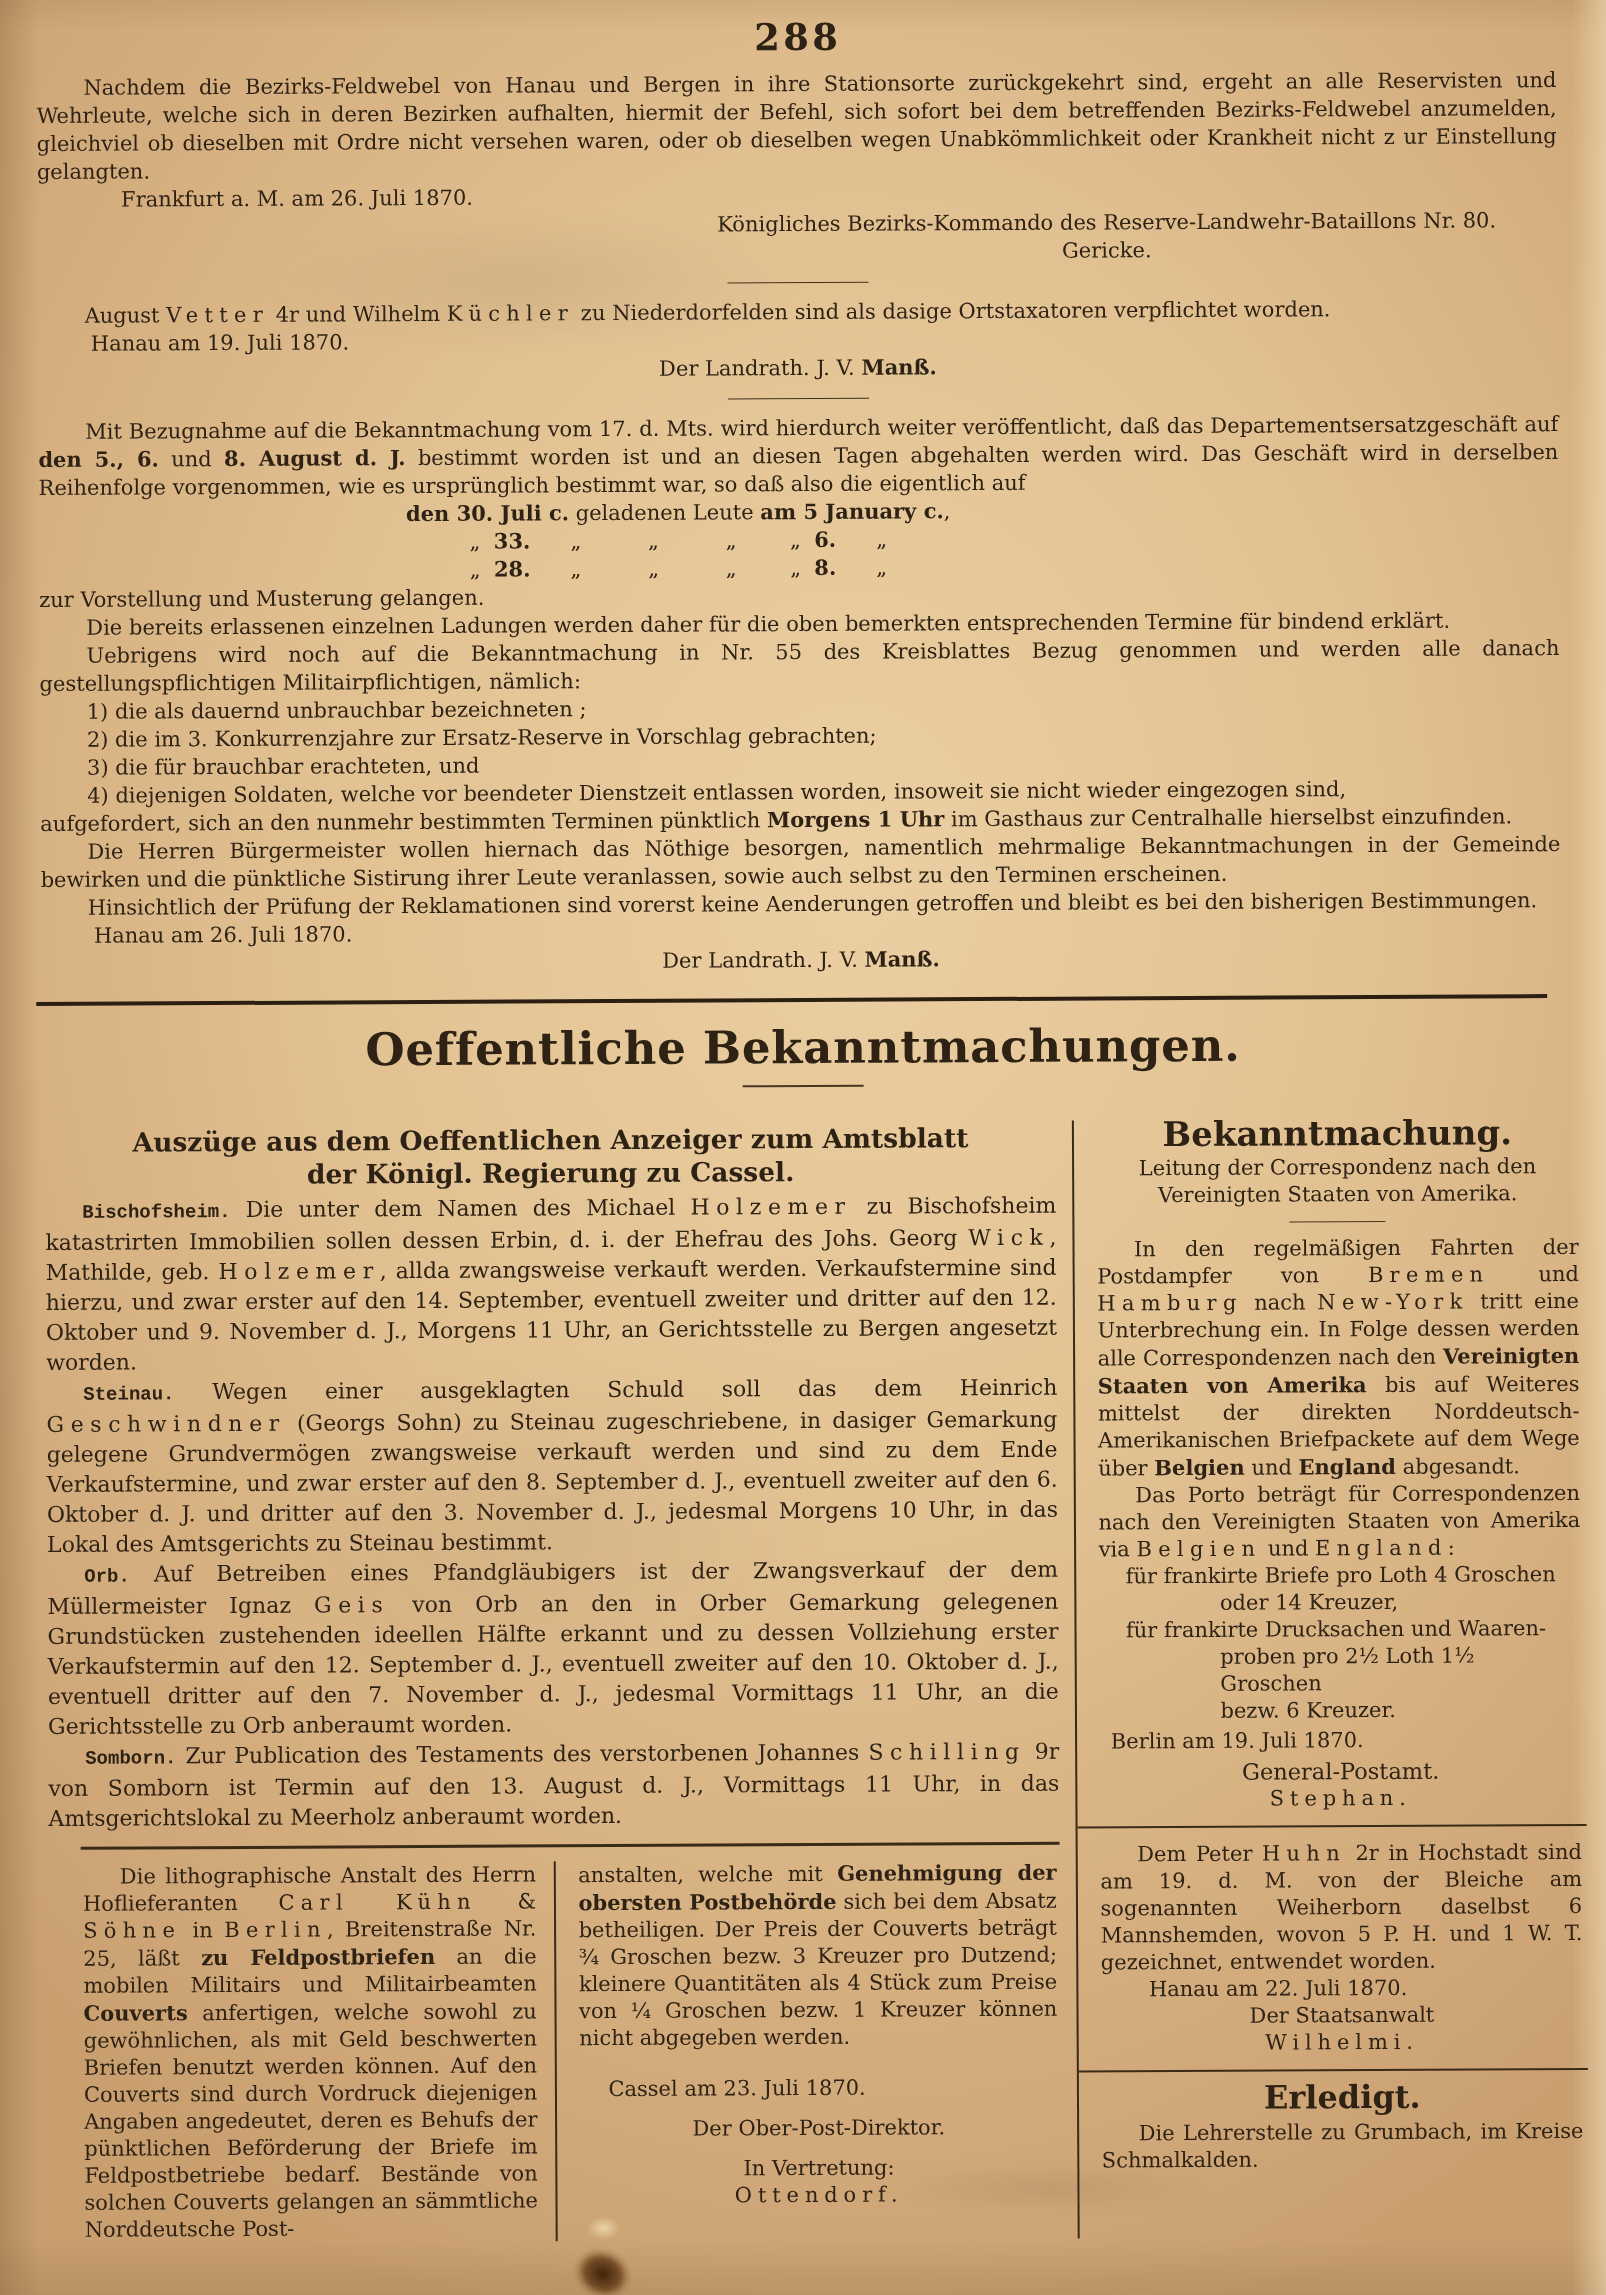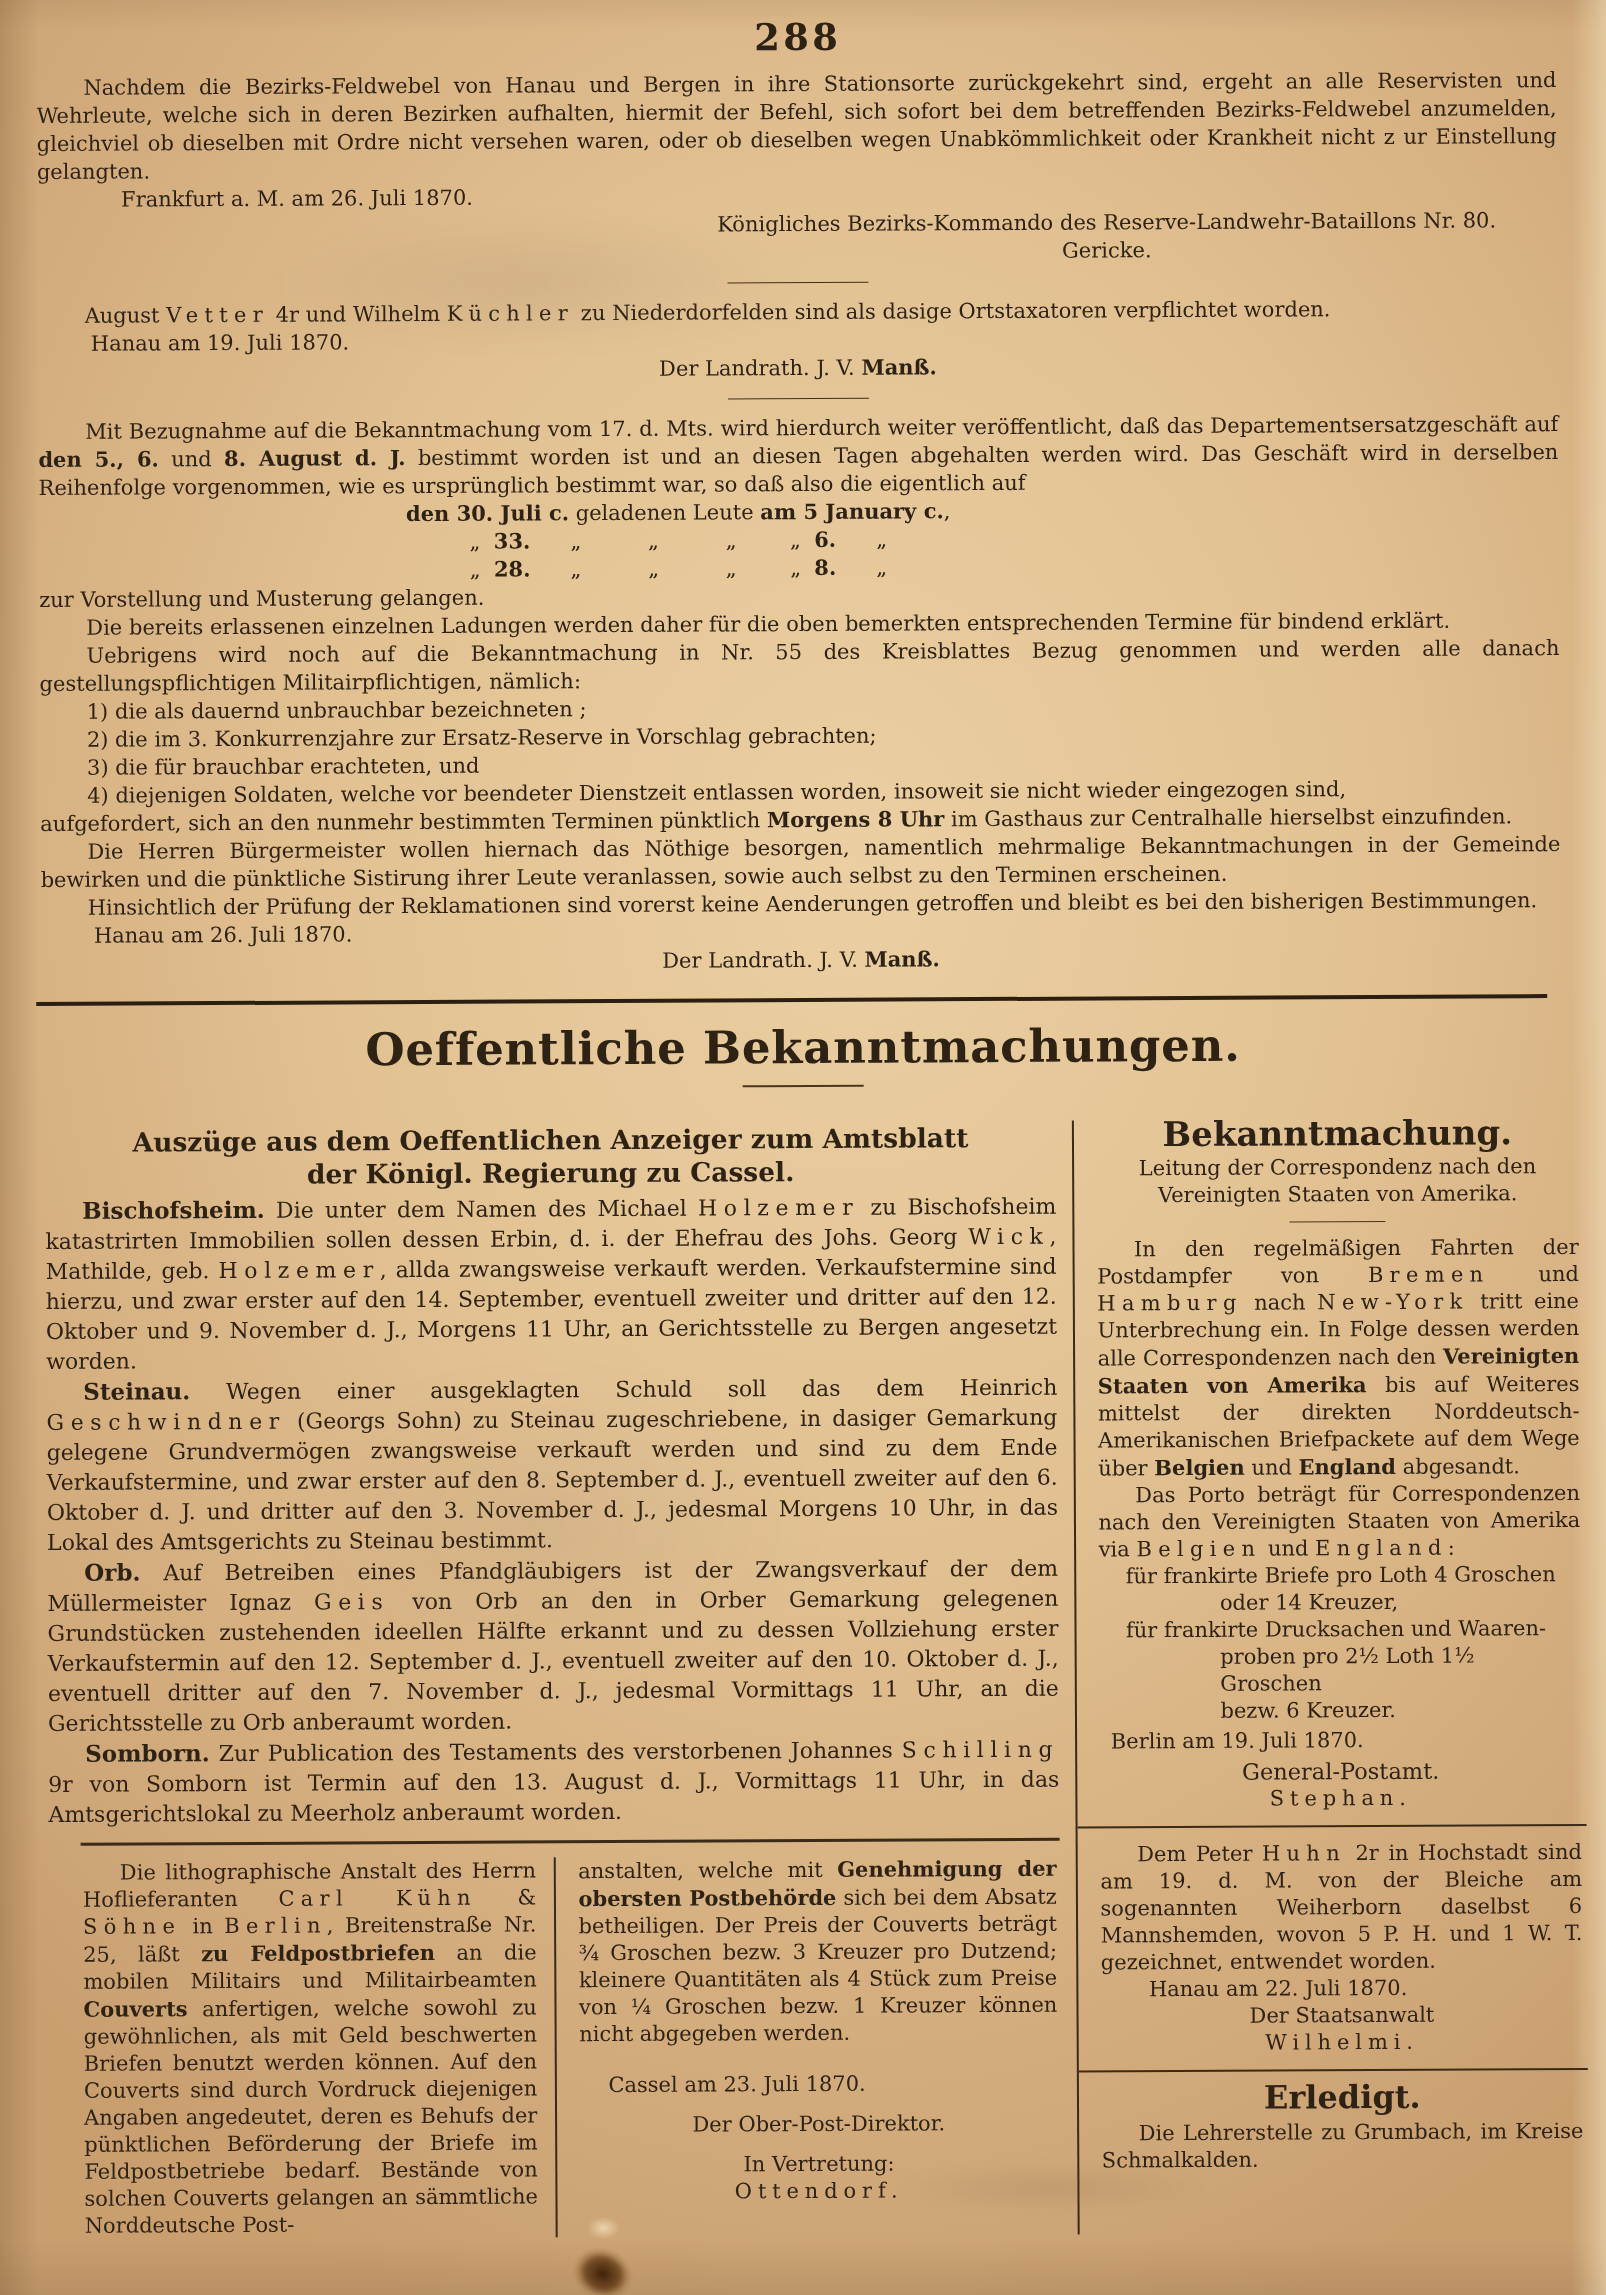--- a/index.html
+++ b/index.html
@@ -37,21 +37,21 @@
   .section-heading { text-align:center; font-size:45px; font-weight:700; margin:19px 0 8px 0; letter-spacing:0.8px; }
   .hr-tiny { width:121px; height:1.6px; background:#4a3520; margin:11.2px auto 0 auto; }
 
   
   .cols { display:flex; margin:35px 8px 0 45px; align-items:stretch; }
   .col-left { width:1027px; box-sizing:border-box; padding-right:16px; font-size:22px; line-height:30px; }
   .col-right { width:511px; box-sizing:border-box; border-left:2.4px solid #3a2a18; padding-left:22.5px; padding-right:4.8px;
                font-size:21px; line-height:27px; }
   .colhead { text-align:center; font-weight:700; font-size:26.5px; line-height:33px; margin:0 0 4.8px 0; }
   .col-left p.item { margin:0; text-align:justify; }
-  .item .b { font-size:23px; }
+  .item .b { font-size:19px;font-family:Liberation Mono, monospace; }
   .ind2 { text-indent:37px; }
 
   .advert-rule { height:2.4px; background:#3a2a18; margin:13px 0 0 32px; }
   .advert { display:flex; padding-top:14.5px; font-size:21px; line-height:27px; }
   .sub-left  { width:505px; box-sizing:border-box; padding:0 17.7px 0 34px; }
   .sub-right { width:506px; box-sizing:border-box; border-left:2.4px solid #3a2a18; padding-left:22.5px; padding-right:3.2px; }
   .advert p { margin:0; }
   .advdate { padding-left:29px; margin-top:24px !important; }
   .center { text-align:center; }
   .mt { margin-top:13px !important; }
@@ -108,21 +108,21 @@
     <p class="sched"><span class="b">den 30. Juli c.</span><span> geladenen Leute </span><span class="b">am 5 January c.</span><span>,</span></p>
     <p class="sched"><span>„  </span><span class="b">33.</span><span>      „          „          „        „  </span><span class="b">6.</span><span>      „</span></p>
     <p class="sched"><span>„  </span><span class="b">28.</span><span>      „          „          „        „  </span><span class="b">8.</span><span>      „</span></p>
     <p class="cont">zur Vorstellung und Musterung gelangen.</p>
     <p class="just ind">Die bereits erlassenen einzelnen Ladungen werden daher für die oben bemerkten entsprechenden Termine für bindend erklärt.</p>
     <p class="just ind">Uebrigens wird noch auf die Bekanntmachung in Nr. 55 des Kreisblattes Bezug genommen und werden alle danach gestellungspflichtigen Militairpflichtigen, nämlich:</p>
     <p class="listitem">1) die als dauernd unbrauchbar bezeichneten ;</p>
     <p class="listitem">2) die im 3. Konkurrenzjahre zur Ersatz-Reserve in Vorschlag gebrachten;</p>
     <p class="listitem">3) die für brauchbar erachteten, und</p>
     <p class="listitem">4) diejenigen Soldaten, welche vor beendeter Dienstzeit entlassen worden, insoweit sie nicht wieder eingezogen sind,</p>
-    <p class="just cont"><span>aufgefordert, sich an den nunmehr bestimmten Terminen pünktlich </span><span class="b">Morgens 8 Uhr</span><span> im Gasthaus zur Centralhalle hierselbst einzufinden.</span></p>
+    <p class="just cont"><span>aufgefordert, sich an den nunmehr bestimmten Terminen pünktlich </span><span class="b">Morgens 1 Uhr</span><span> im Gasthaus zur Centralhalle hierselbst einzufinden.</span></p>
     <p class="just ind">Die Herren Bürgermeister wollen  hiernach  das Nöthige besorgen, namentlich mehrmalige Bekanntmachungen in der Gemeinde bewirken und die pünktliche Sistirung ihrer Leute veranlassen, sowie auch selbst zu den Terminen erscheinen.</p>
     <p class="just ind">Hinsichtlich der Prüfung der Reklamationen sind vorerst keine Aenderungen getroffen und bleibt es bei den bisherigen Bestimmungen.</p>
     <p class="date2">Hanau am 26. Juli 1870.</p>
     <p class="sig-center"><span>Der Landrath.   J. V. </span><span class="b">Manß.</span></p>
   </section>
 
   <div class="hr-thick"></div>
   <h1 class="section-heading">Oeffentliche Bekanntmachungen.</h1>
   <div class="hr-tiny"></div>
 

